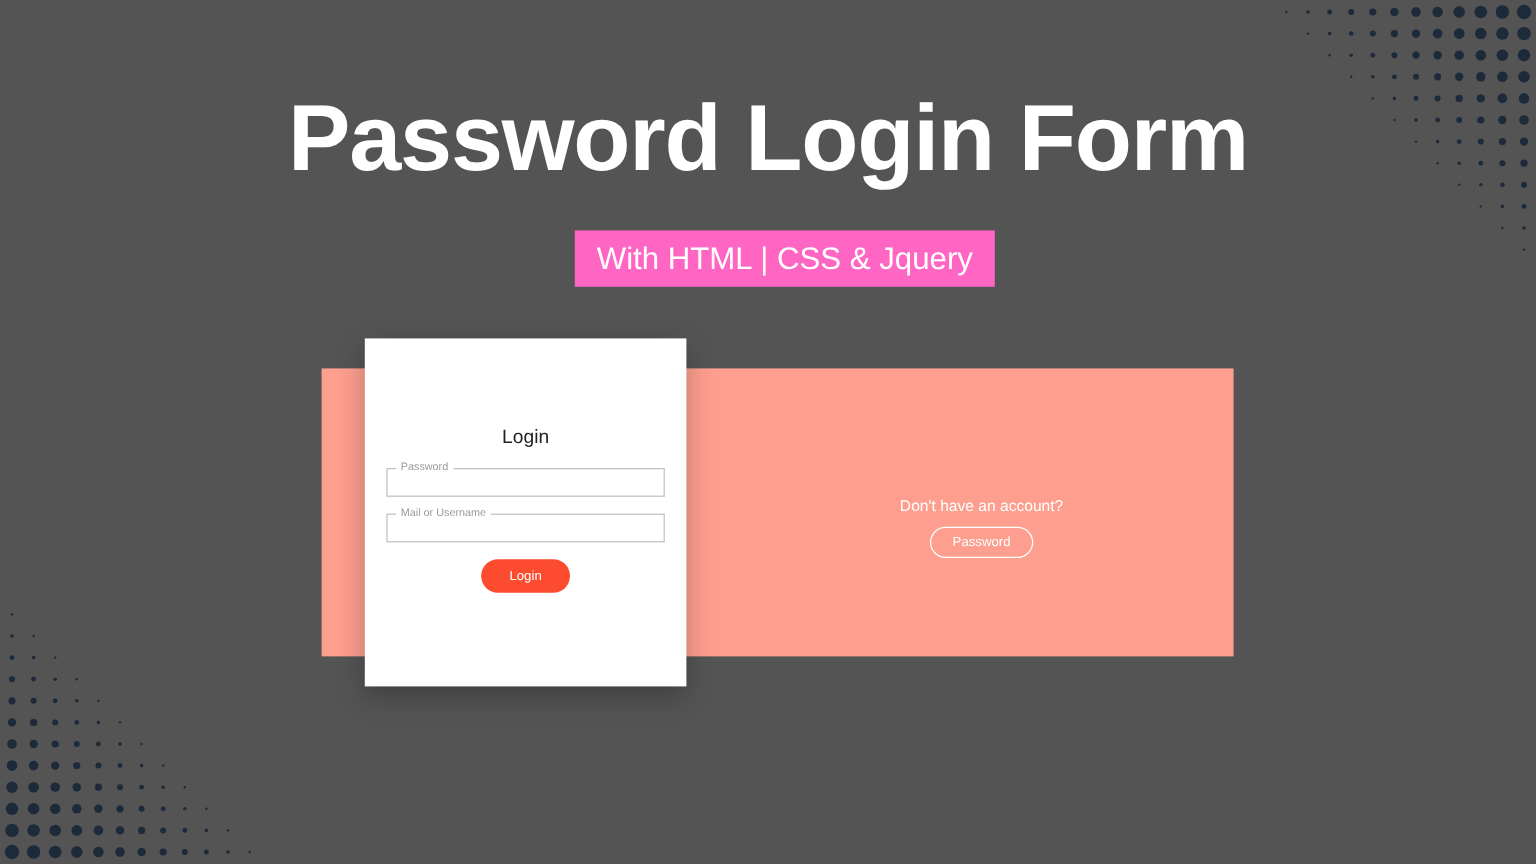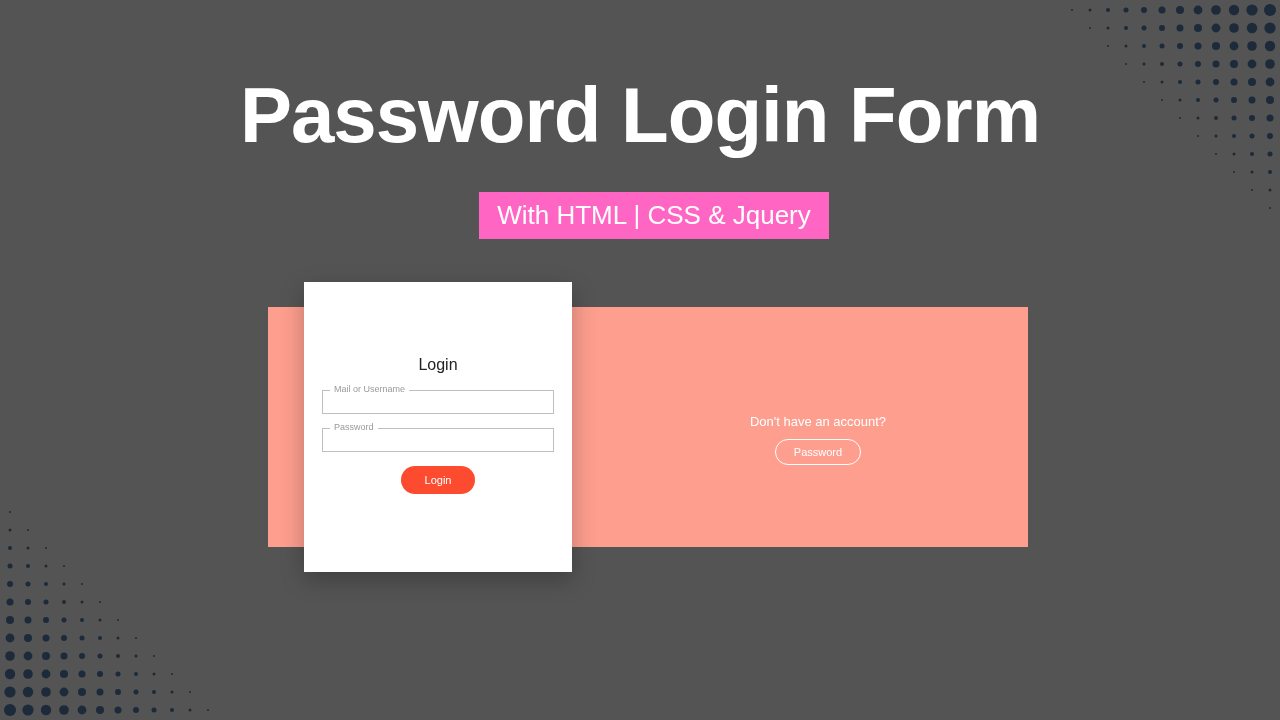--- a/index.html
+++ b/index.html
@@ -316,25 +316,25 @@
   <div class="panel-right">
     <div>Don't have an account?</div>
     <button class="register-btn">Password</button>
   </div>
 </div>
 
 <div class="card">
   <div class="card-title">Login</div>
 
   <div class="field">
+    <label>Password</label>
+    <input type="password" value="" style="">
+  </div>
+
+  <div class="field">
     <label>Mail or Username</label>
     <input type="text" value="" style="">
   </div>
 
-  <div class="field">
-    <label>Password</label>
-    <input type="password" value="" style="">
-  </div>
-
   <div class="login-btn-wrap">
     <button class="login-btn">Login</button>
   </div>
 </div>
 
 </body></html>

